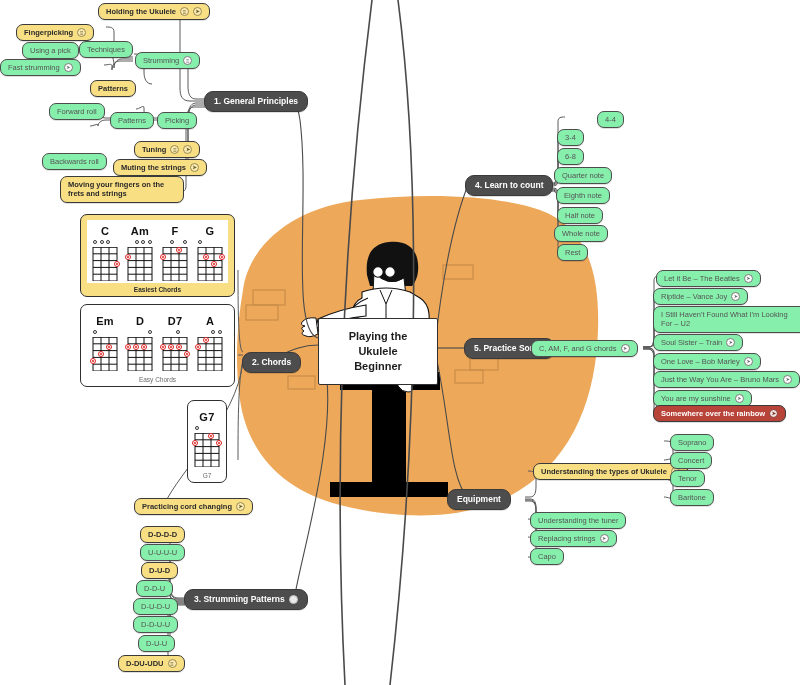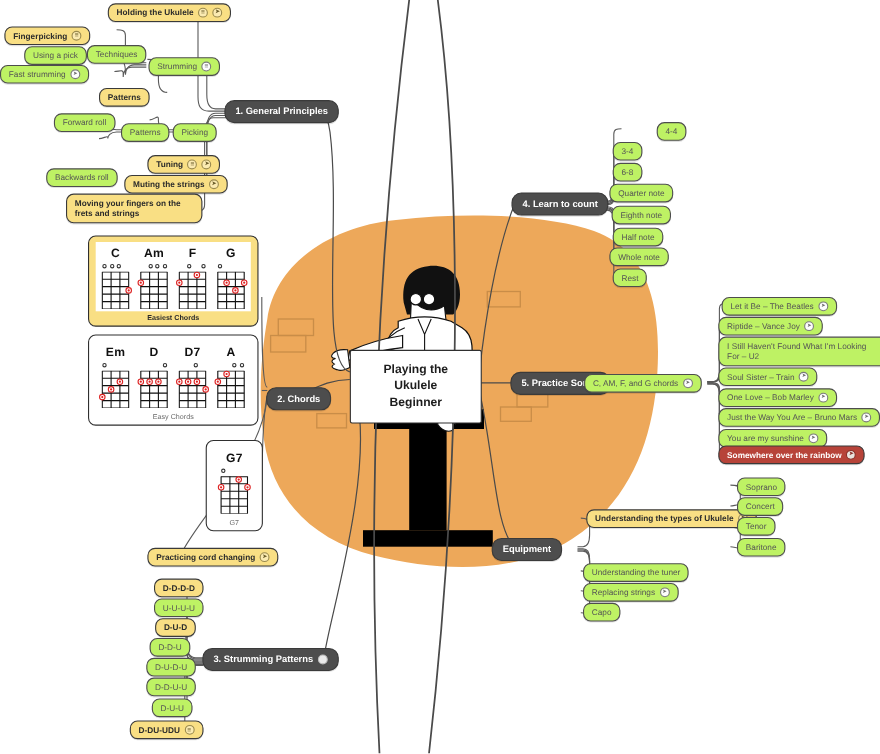--- a/index.html
+++ b/index.html
@@ -25,21 +25,21 @@
     line-height:1.25;
     white-space:nowrap;
     background:#fff;
     border:1.1px solid #3a3a3a;
     color:#4a4a4a;
     box-shadow:0 1px 0 rgba(0,0,0,.12);
   }
   .node.wrap{ white-space:normal; }
   .node .lbl{ display:block; }
 
-  .node.plain{ background:#bef264; border-color:#4d4d4d; color:#555; font-weight:400; }
+  .node.plain{ background:#86efac; border-color:#4d4d4d; color:#555; font-weight:400; }
   .node.yellow{ background:#F9DF84; border-color:#3a3a3a; color:#2b2b2b; font-weight:700; }
   .node.dark{ background:#4d4d4d; border-color:#3a3a3a; color:#fff; font-weight:700; border-radius:9px; padding:4px 9px; font-size:8.5px; }
   .node.red{ background:#B74339; border-color:#3a3a3a; color:#fff; font-weight:700; }
   .node.center{
     background:#fff; border:1.3px solid #2f2f2f; border-radius:2px;
     font-size:11px; font-weight:700; color:#1d1d1d; text-align:center;
     justify-content:center; padding:10px 14px; white-space:normal; line-height:1.35;
     box-shadow:none;
   }
 
@@ -243,21 +243,21 @@
   <div class="node dark" style="left:447px; top:489px;">
     <span>Equipment</span>
   </div>
 
   <div id="leaf-layer">
       <div class="node yellow" style="left: 98px; top: 3px;">
         <span class="lbl">Holding the Ukulele</span>
         <span class="badge note"></span>
         <span class="badge arrow"></span>
       </div>
-      <div class="node yellow" style="left: 4px; top: 24px;">
+      <div class="node yellow" style="left: 16px; top: 24px;">
         <span class="lbl">Fingerpicking</span>
         <span class="badge note"></span>
       </div>
       <div class="node plain" style="left: 22px; top: 42px;">
         <span class="lbl">Using a pick</span>
       </div>
       <div class="node plain" style="left: 0px; top: 59px;">
         <span class="lbl">Fast strumming</span>
         <span class="badge arrow"></span>
       </div>
@@ -588,21 +588,21 @@
                   <line x1="1" y1="13.6" x2="25" y2="13.6" stroke="#111" stroke-width="1"></line>
                   <line x1="1" y1="20.4" x2="25" y2="20.4" stroke="#111" stroke-width="1"></line>
                   <line x1="1" y1="27.2" x2="25" y2="27.2" stroke="#111" stroke-width="1"></line>
                   <line x1="1" y1="34" x2="25" y2="34" stroke="#111" stroke-width="1"></line>
                 </svg><div class="dotmark" style="left: 6px; top: 0.4px;"></div><div class="dotmark" style="left: -2px; top: 7.2px;"></div></div>
             </div>
           </div>
         </div>
         <div class="caption light">Easy Chords</div>
       </div>
-      <div class="card" style="left: 187px; top: 400px; width: 52px;">
+      <div class="card" style="left: 187px; top: 400px; width: 40px;">
         <div class="inner">
           <div class="chords">
             <div class="chord">
               <div class="nm">G7</div>
               <div class="opens" style="width: 26px;">
                 <div class="open-o"></div>
                 <div class="open-sp"></div>
                 <div class="open-sp"></div>
                 <div class="open-sp"></div>
               </div>

